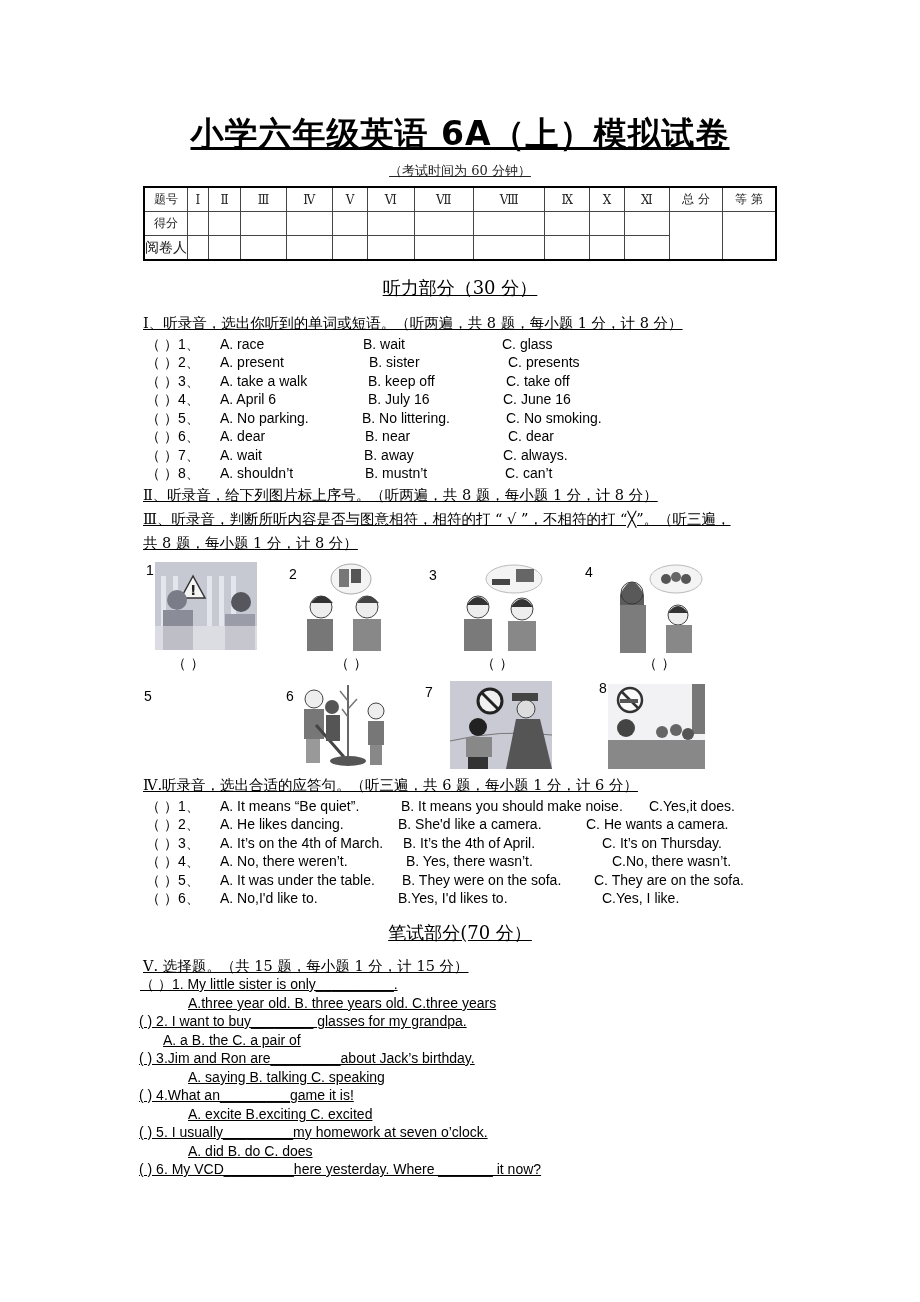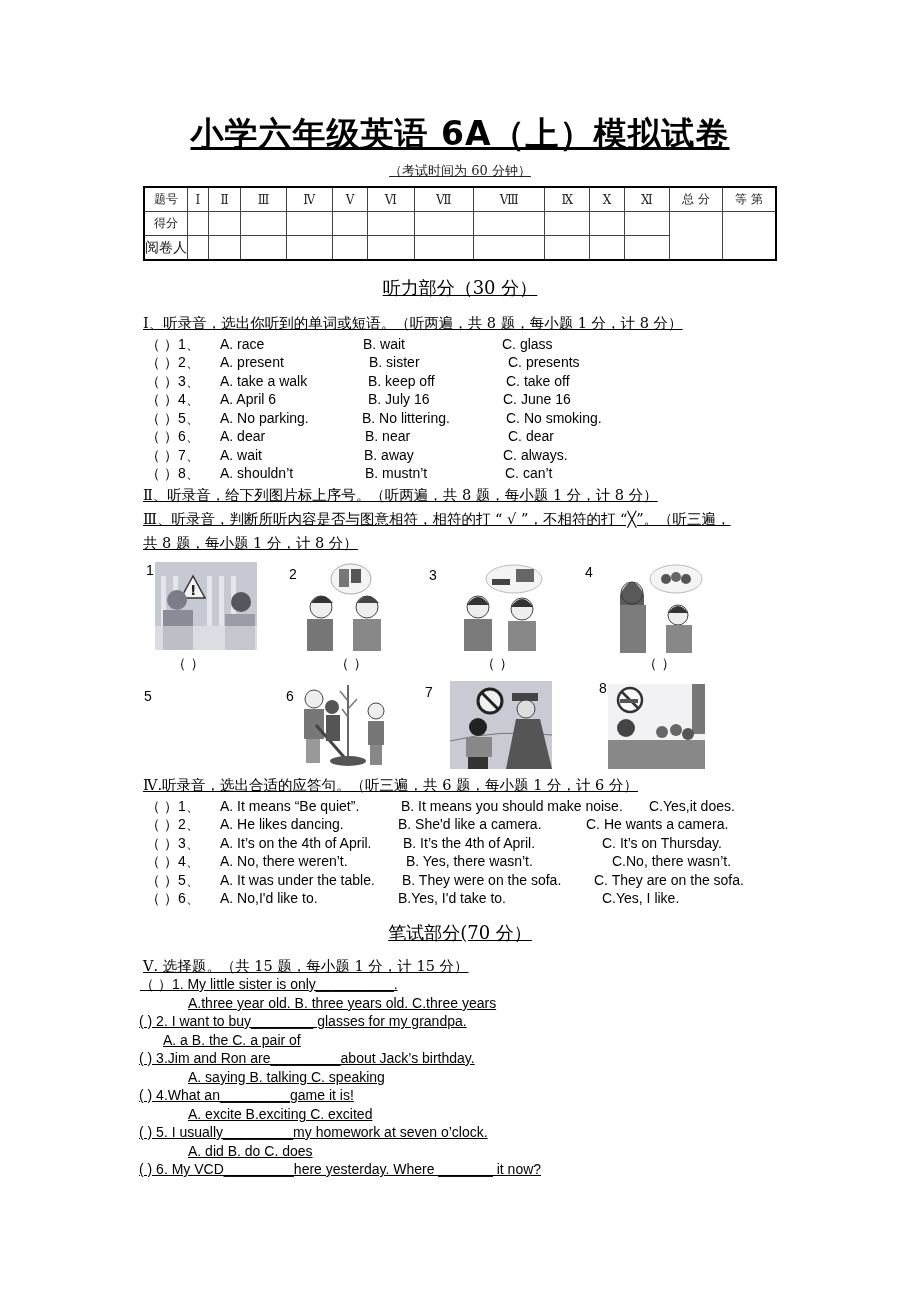--- a/index.html
+++ b/index.html
@@ -266,40 +266,40 @@
   <span style="left:503px">C.Yes,it does.</span>
 </div>
 <div class="abs row" style="top:816px">
   <span style="left:0">（    ）2、</span>
   <span style="left:74px">A. He likes dancing.</span>
   <span style="left:252px">B. She'd like a camera.</span>
   <span style="left:440px">C. He wants a camera.</span>
 </div>
 <div class="abs row" style="top:835px">
   <span style="left:0">（    ）3、</span>
-  <span style="left:74px">A. It’s on the 4th of April.</span>
+  <span style="left:74px">A. It’s on the 4th of March.</span>
   <span style="left:257px">B. It’s the 4th of April.</span>
   <span style="left:456px">C. It’s on Thursday.</span>
 </div>
 <div class="abs row" style="top:853px">
   <span style="left:0">（    ）4、</span>
   <span style="left:74px">A. No, there weren’t.</span>
   <span style="left:260px">B. Yes, there wasn’t.</span>
   <span style="left:466px">C.No, there wasn’t.</span>
 </div>
 <div class="abs row" style="top:872px">
   <span style="left:0">（    ）5、</span>
   <span style="left:74px">A. It was under the table.</span>
   <span style="left:256px">B. They were on the sofa.</span>
   <span style="left:448px">C. They are on the sofa.</span>
 </div>
 <div class="abs row" style="top:890px">
   <span style="left:0">（    ）6、</span>
   <span style="left:74px">A. No,I'd like to.</span>
-  <span style="left:252px">B.Yes, I'd take to.</span>
+  <span style="left:252px">B.Yes, I'd likes to.</span>
   <span style="left:456px">C.Yes, I like.</span>
 </div>
 
 <div class="abs sec-title" style="top:921px">笔试部分(70 分）</div>
 <div class="abs q-head" style="top:957px;font-weight:normal">Ⅴ. 选择题。（共 15 题，每小题 1 分，计 15 分）</div>
 
 <div class="abs row" style="top:976px;left:140px">（      ）1. My little sister is only__________.</div>
 <div class="abs row" style="top:995px;left:188px">A.three year old.    B. three years old.    C.three years</div>
 
 <div class="abs row" style="top:1013px;left:139px">(        ) 2. I want to buy________  glasses for my grandpa.</div>

